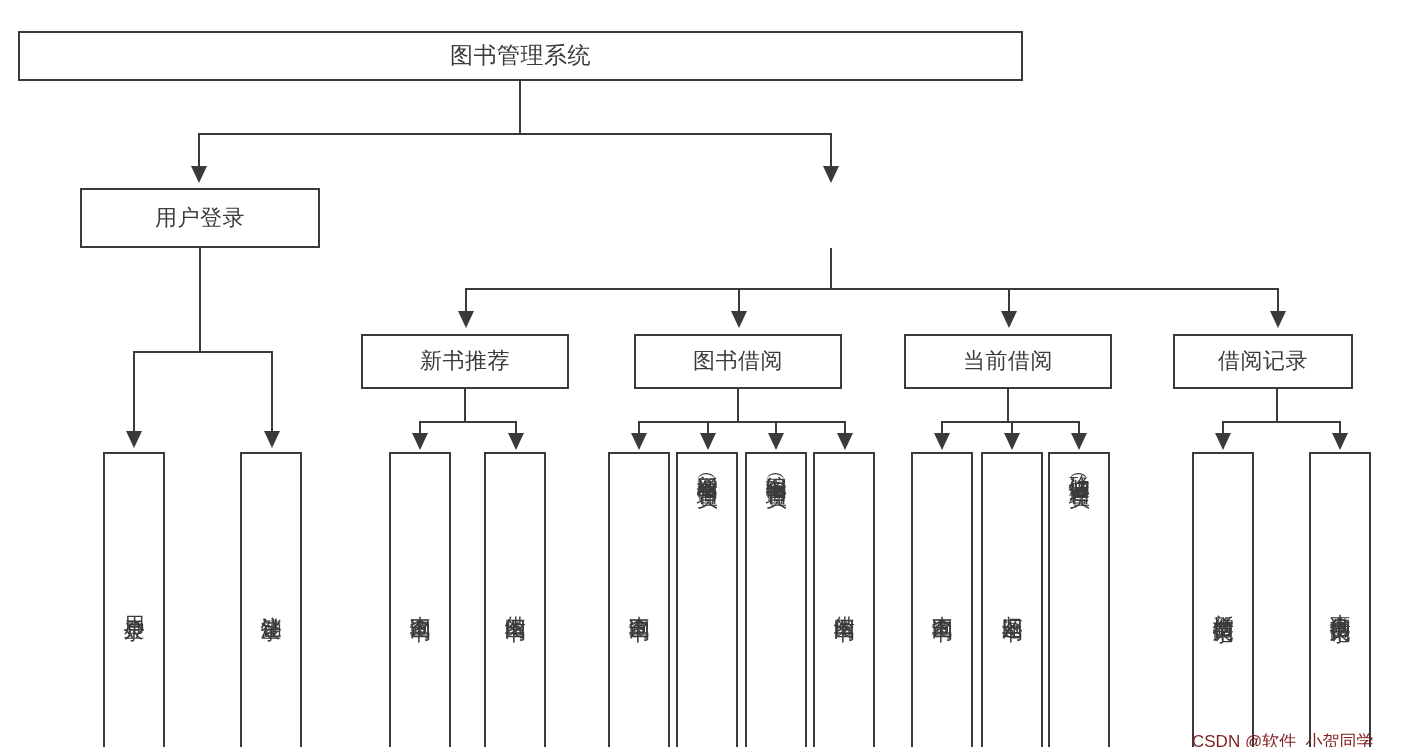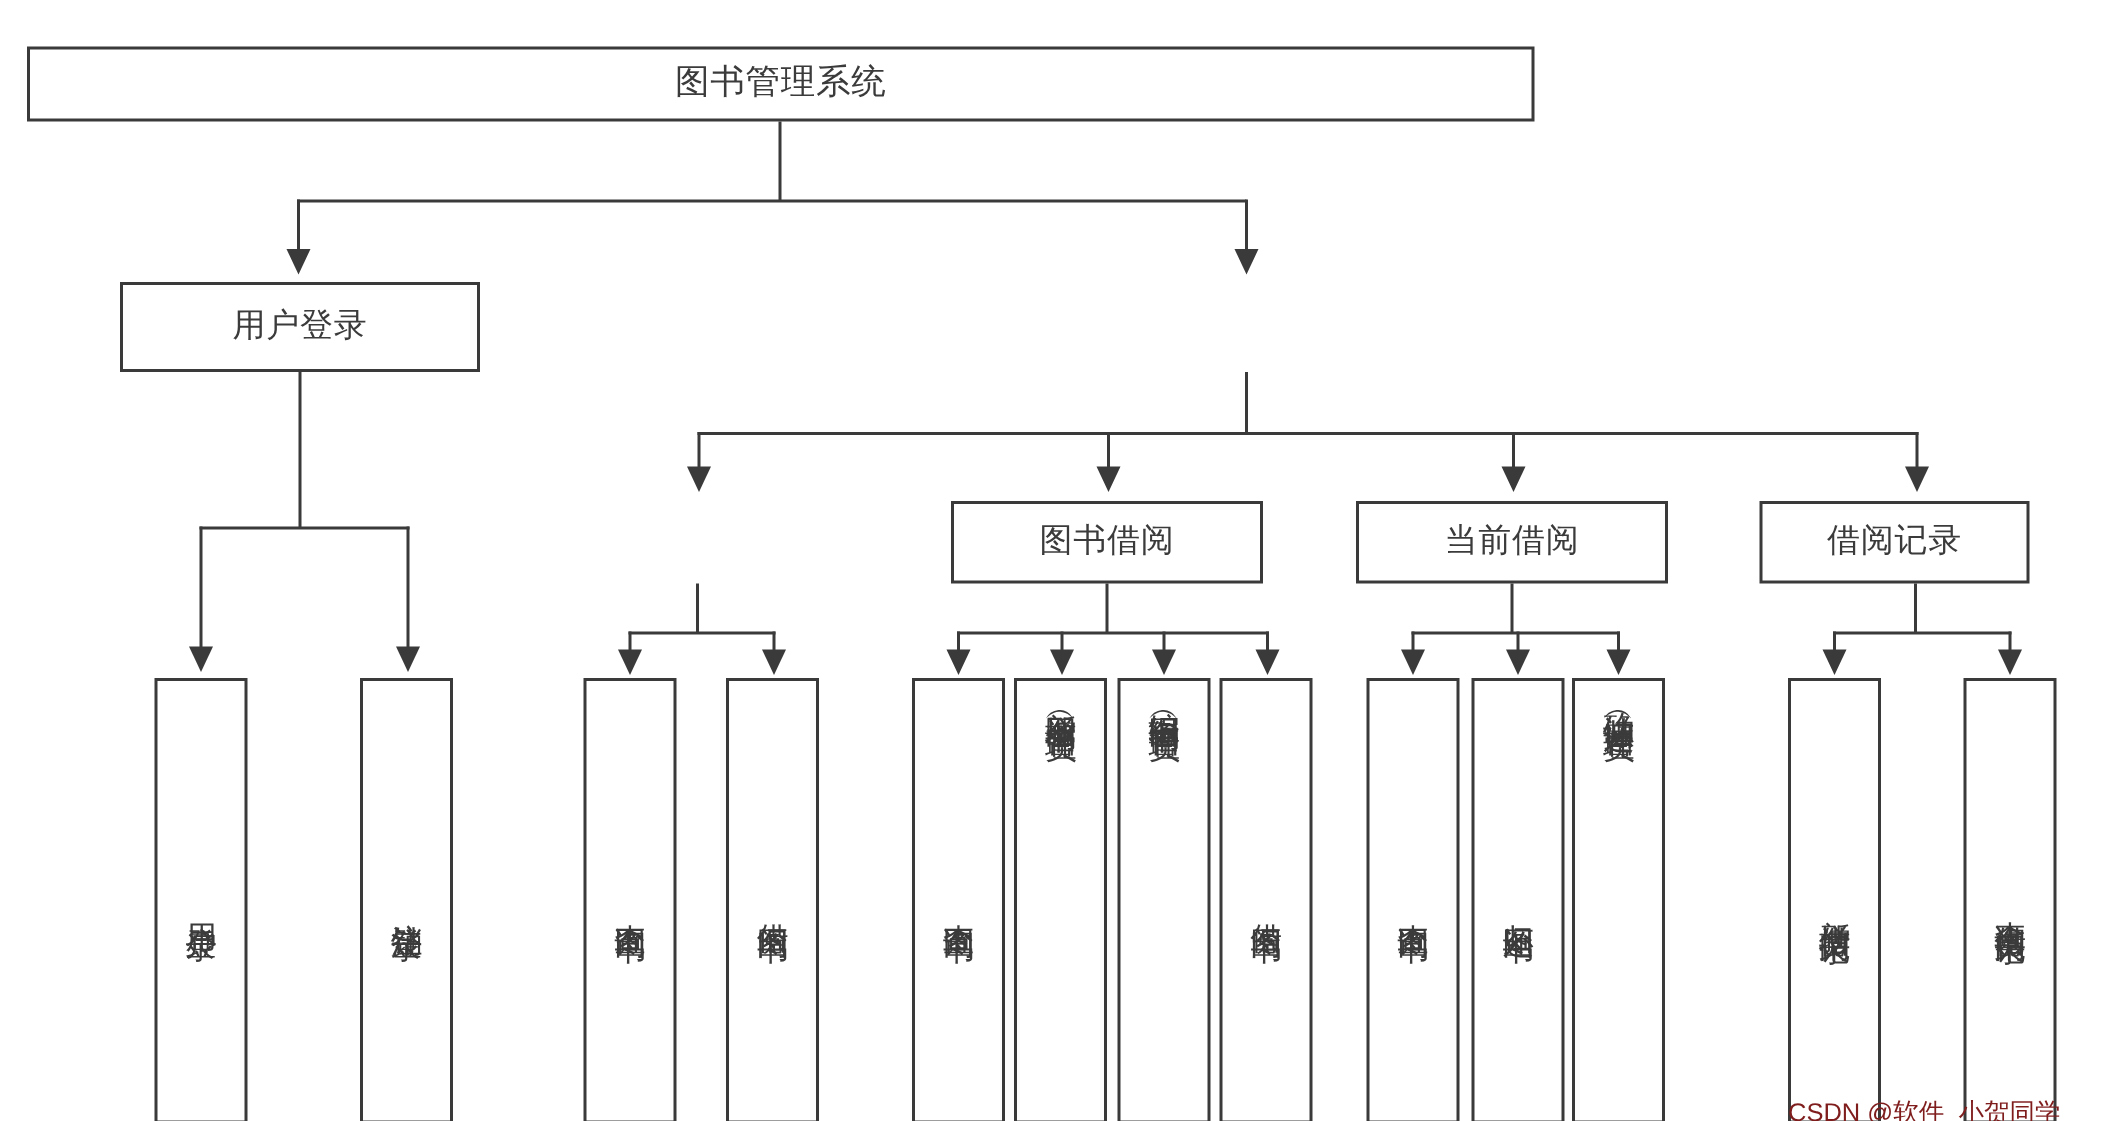--- a/index.html
+++ b/index.html
@@ -127,20 +127,23 @@
   <div class="hline" style="left:465px; top:272px; width:814px;"></div>
   <div class="vline" style="left:465px; top:272px; height:25px;"></div>
   <div class="arrow" style="left:458px; top:295px;"></div>
   <div class="vline" style="left:738px; top:272px; height:25px;"></div>
   <div class="arrow" style="left:731px; top:295px;"></div>
   <div class="vline" style="left:1008px; top:272px; height:25px;"></div>
   <div class="arrow" style="left:1001px; top:295px;"></div>
   <div class="vline" style="left:1277px; top:272px; height:25px;"></div>
   <div class="arrow" style="left:1270px; top:295px;"></div>
 
+  <div class="node horiz" style="left:361px; top:318px; width:208px; height:55px;">
+    <span class="node-label">新书推荐</span>
+  </div>
   <div class="node horiz" style="left:634px; top:318px; width:208px; height:55px;">
     <span class="node-label">图书借阅</span>
   </div>
   <div class="node horiz" style="left:904px; top:318px; width:208px; height:55px;">
     <span class="node-label">当前借阅</span>
   </div>
   <div class="node horiz" style="left:1173px; top:318px; width:180px; height:55px;">
     <span class="node-label">借阅记录</span>
   </div>
 

